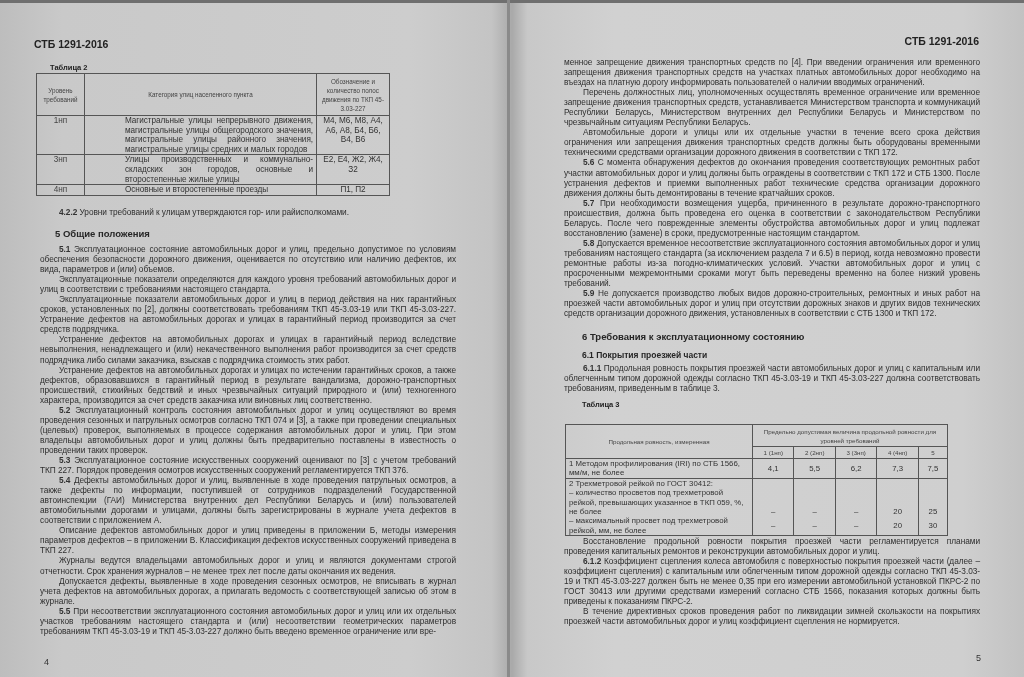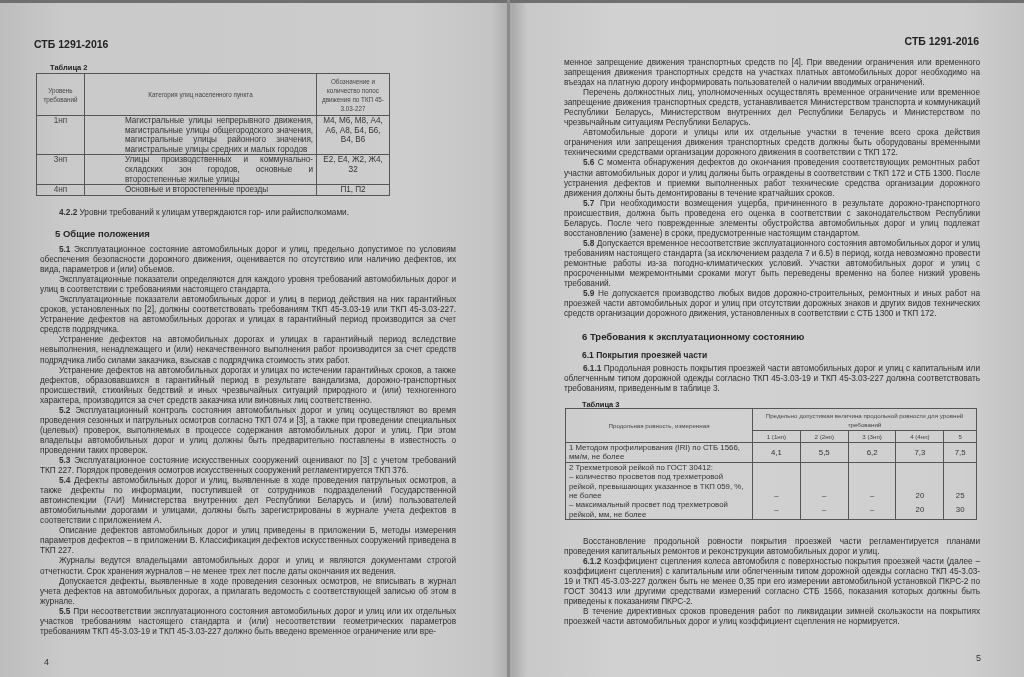--- a/index.html
+++ b/index.html
@@ -32,21 +32,21 @@
 
   table { border-collapse: collapse; position:absolute; font-size: 8px; color:#333; }
   td, th { border: 0.8px solid #555; padding: 0 3px; font-weight: normal; vertical-align: top; }
   .t2 { left: 36px; top: 73px; width: 354px; }
   .t2 th { font-size: 6.3px; color:#444; text-align:center; vertical-align: middle; line-height: 9px; }
   .t2 td { font-size: 8.2px; line-height: 9.6px; letter-spacing: -0.05px; }
   .t2 td.lvl { text-align: center; color:#444; }
   .t2 td.cat { text-align: justify; padding-left: 40px; }
   .t2 td.code { text-align:center; }
 
-  .t3 { left: 54px; top: 408px; width: 412px; }
+  .t3 { left: 54px; top: 424px; width: 383px; }
   .t3 th { font-size: 6.2px; color:#444; text-align:center; vertical-align: middle; line-height: 9px; }
   .t3 td { font-size: 7.8px; line-height: 9.4px; }
   .t3 td.val { text-align:center; vertical-align: middle; }
 
   .text { position:absolute; font-size: 8.3px; line-height: 10.05px; text-align: justify; color:#2f2f2f; letter-spacing: -0.05px; }
   .left .text { left: 40px; width: 416px; }
   .right .text { left: 53px; width: 416px; }
   .text p { margin: 0; text-indent: 19px; }
   .text p.noind { text-indent: 0; }
   .num { font-weight: bold; color:#333; }

